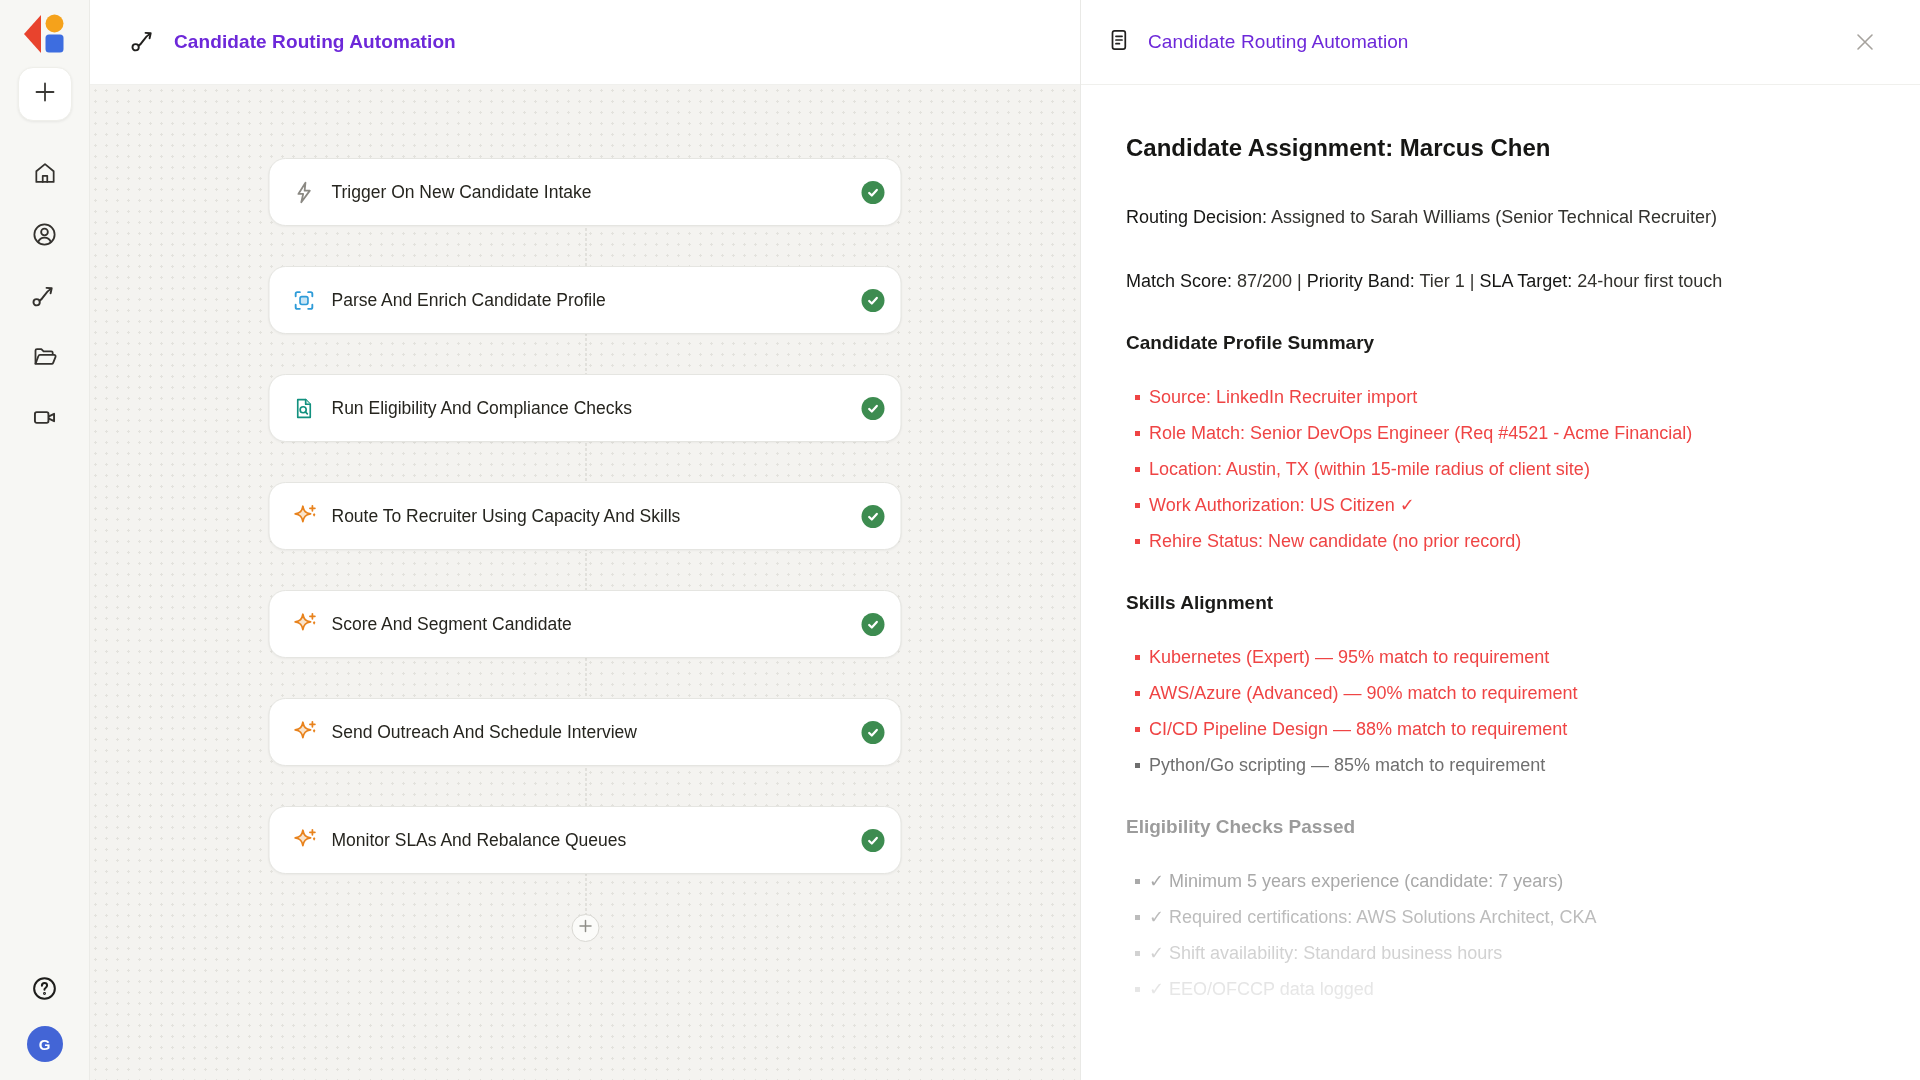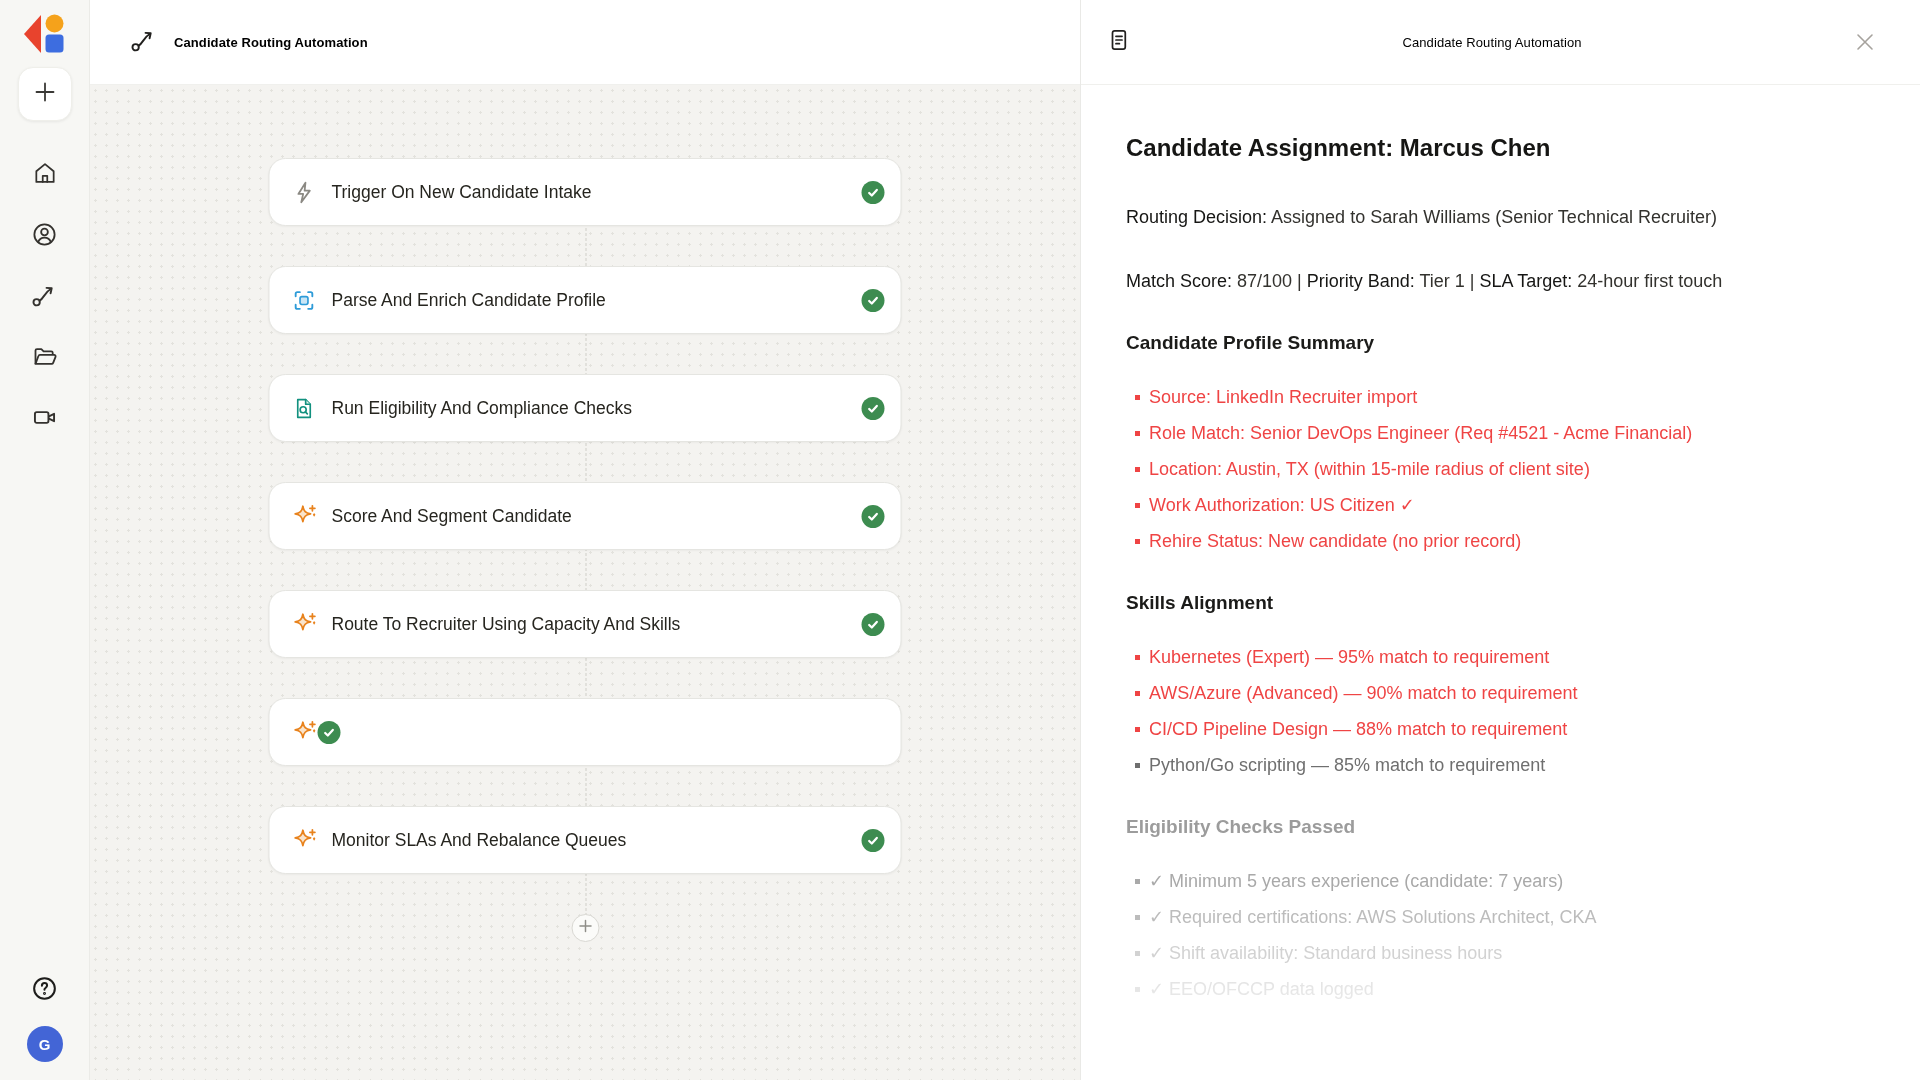--- a/index.html
+++ b/index.html
@@ -34,21 +34,21 @@
     display:flex; align-items:center; justify-content:center; cursor:pointer;
   }
 
   
   .main { flex:1; min-width:0; display:flex; flex-direction:column; }
   .canvas-header {
     flex:0 0 85px; height:85px; background:#fff;
     display:flex; align-items:center; gap:17px; padding-left:40px;
     border-bottom:1px solid #F0F0ED;
   }
-  .header-title { font-size:13px; font-weight:600; color:#000000; letter-spacing:.1px;text-align:center; }
+  .header-title { font-size:19px; font-weight:600; color:#6d28d9; letter-spacing:.1px; }
   .canvas {
     flex:1; position:relative;
     background-color:#F4F3F0;
     background-image:radial-gradient(#E3E2DD 1.1px, transparent 1.1px);
     background-size:11px 11px;
   }
   .flow { position:absolute; left:50%; top:73px; transform:translateX(-50%); width:633px; }
   .flow::before {
     content:""; position:absolute; left:50%; top:30px; bottom:16px;
     border-left:1.5px dashed #CFCEC8;
@@ -246,50 +246,51 @@
             </span>
           </div>
           <div class="node">
             <span class="node-icon">
               <svg width="26" height="26" viewBox="0 0 24 24" fill="none">
                 <path d="M10.5 3 C11.3 7.6 13 9.3 17.6 10.1 C13 10.9 11.3 12.6 10.5 17.2 C9.7 12.6 8 10.9 3.4 10.1 C8 9.3 9.7 7.6 10.5 3 Z" fill="#FAE4CB" stroke="#E8821C" stroke-width="1.6" stroke-linejoin="round"></path>
                 <path d="M19.3 2.6 V7.2 M17 4.9 H21.6" stroke="#E8821C" stroke-width="1.6" stroke-linecap="round"></path>
                 <path d="M20.9 9.2 L22.1 10.9 L20.9 12.6 L19.7 10.9 Z" fill="#E8821C"></path>
               </svg>
             </span>
-            <span class="node-label">Score And Segment Candidate</span>
+            <span class="node-label">Route To Recruiter Using Capacity And Skills</span>
             <span class="check">
               <svg width="13" height="13" viewBox="0 0 14 14" fill="none" stroke="#ffffff" stroke-width="2.4" stroke-linecap="round" stroke-linejoin="round">
                 <path d="M2.9 7.5 L5.7 10.2 L11.1 4.2"></path>
               </svg>
             </span>
           </div>
           <div class="node">
             <span class="node-icon">
               <svg width="26" height="26" viewBox="0 0 24 24" fill="none">
                 <path d="M10.5 3 C11.3 7.6 13 9.3 17.6 10.1 C13 10.9 11.3 12.6 10.5 17.2 C9.7 12.6 8 10.9 3.4 10.1 C8 9.3 9.7 7.6 10.5 3 Z" fill="#FAE4CB" stroke="#E8821C" stroke-width="1.6" stroke-linejoin="round"></path>
                 <path d="M19.3 2.6 V7.2 M17 4.9 H21.6" stroke="#E8821C" stroke-width="1.6" stroke-linecap="round"></path>
                 <path d="M20.9 9.2 L22.1 10.9 L20.9 12.6 L19.7 10.9 Z" fill="#E8821C"></path>
               </svg>
             </span>
-            <span class="node-label">Route To Recruiter Using Capacity And Skills</span>
+            <span class="node-label">Score And Segment Candidate</span>
             <span class="check">
               <svg width="13" height="13" viewBox="0 0 14 14" fill="none" stroke="#ffffff" stroke-width="2.4" stroke-linecap="round" stroke-linejoin="round">
                 <path d="M2.9 7.5 L5.7 10.2 L11.1 4.2"></path>
               </svg>
             </span>
           </div>
           <div class="node">
             <span class="node-icon">
               <svg width="26" height="26" viewBox="0 0 24 24" fill="none">
                 <path d="M10.5 3 C11.3 7.6 13 9.3 17.6 10.1 C13 10.9 11.3 12.6 10.5 17.2 C9.7 12.6 8 10.9 3.4 10.1 C8 9.3 9.7 7.6 10.5 3 Z" fill="#FAE4CB" stroke="#E8821C" stroke-width="1.6" stroke-linejoin="round"></path>
                 <path d="M19.3 2.6 V7.2 M17 4.9 H21.6" stroke="#E8821C" stroke-width="1.6" stroke-linecap="round"></path>
                 <path d="M20.9 9.2 L22.1 10.9 L20.9 12.6 L19.7 10.9 Z" fill="#E8821C"></path>
               </svg>
             </span>
+            <span class="node-label">Send Outreach And Schedule Interview</span>
             <span class="check">
               <svg width="13" height="13" viewBox="0 0 14 14" fill="none" stroke="#ffffff" stroke-width="2.4" stroke-linecap="round" stroke-linejoin="round">
                 <path d="M2.9 7.5 L5.7 10.2 L11.1 4.2"></path>
               </svg>
             </span>
           </div>
           <div class="node">
             <span class="node-icon">
               <svg width="26" height="26" viewBox="0 0 24 24" fill="none">
                 <path d="M10.5 3 C11.3 7.6 13 9.3 17.6 10.1 C13 10.9 11.3 12.6 10.5 17.2 C9.7 12.6 8 10.9 3.4 10.1 C8 9.3 9.7 7.6 10.5 3 Z" fill="#FAE4CB" stroke="#E8821C" stroke-width="1.6" stroke-linejoin="round"></path>
@@ -329,21 +330,21 @@
       <svg width="22" height="22" viewBox="0 0 22 22" fill="none" stroke="#A6A29D" stroke-width="1.6" stroke-linecap="round">
           <path d="M4 4 L18 18 M18 4 L4 18"></path>
         </svg>
     </span>
   </header>
 
   <div class="panel-body">
     <div>
         <h1>Candidate Assignment: Marcus Chen</h1>
         <p><strong>Routing Decision:</strong><span> Assigned to Sarah Williams (Senior Technical Recruiter)</span></p>
-        <p><strong>Match Score:</strong><span> 87/100 | </span><strong>Priority Band:</strong><span> Tier 1 | </span><strong>SLA Target:</strong><span> 24-hour first touch</span></p>
+        <p><strong>Match Score:</strong><span> 87/200 | </span><strong>Priority Band:</strong><span> Tier 1 | </span><strong>SLA Target:</strong><span> 24-hour first touch</span></p>
         <h2>Candidate Profile Summary</h2>
         <ul>
           <li><strong>Source:</strong><span> LinkedIn Recruiter import</span></li>
           <li><strong>Role Match:</strong><span> Senior DevOps Engineer (Req #4521 - Acme Financial)</span></li>
           <li><strong>Location:</strong><span> Austin, TX (within 15-mile radius of client site)</span></li>
           <li><strong>Work Authorization:</strong><span> US Citizen ✓</span></li>
           <li><strong>Rehire Status:</strong><span> New candidate (no prior record)</span></li>
         </ul>
         <h2>Skills Alignment</h2>
         <ul>

